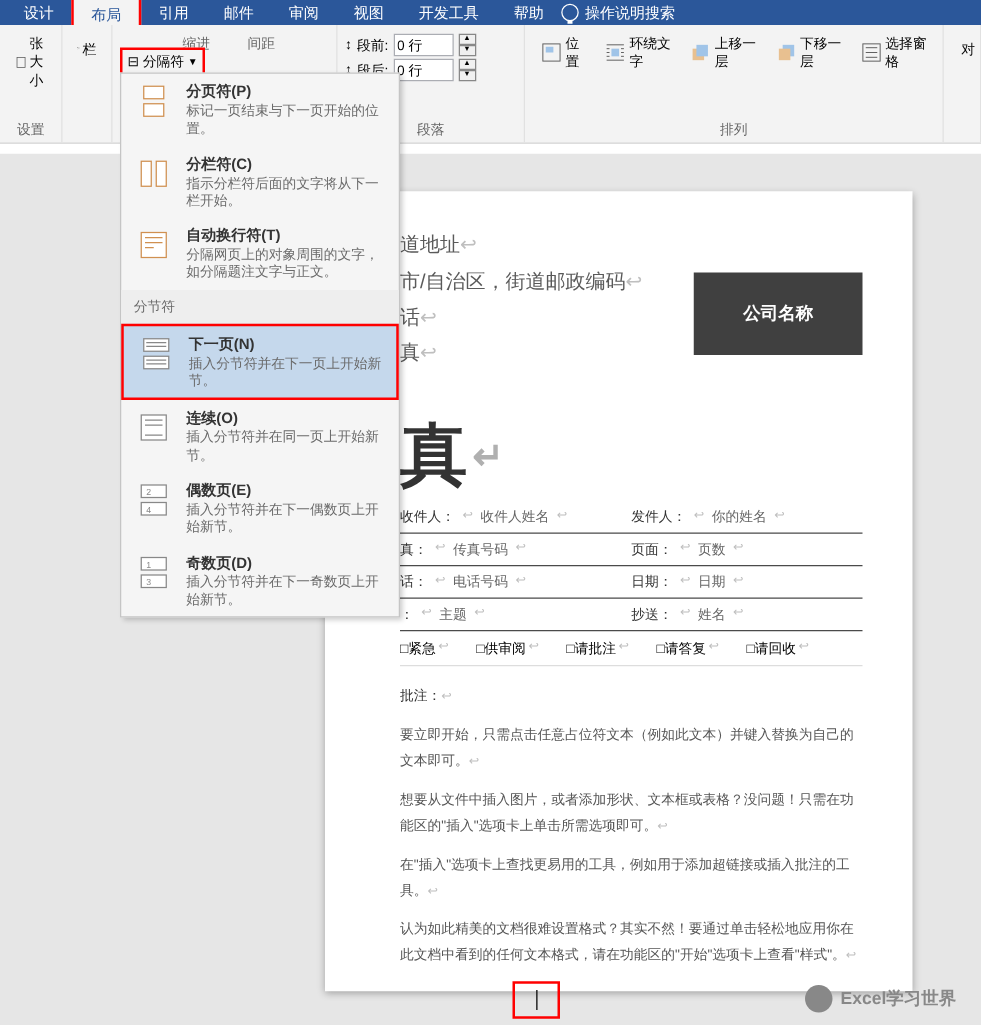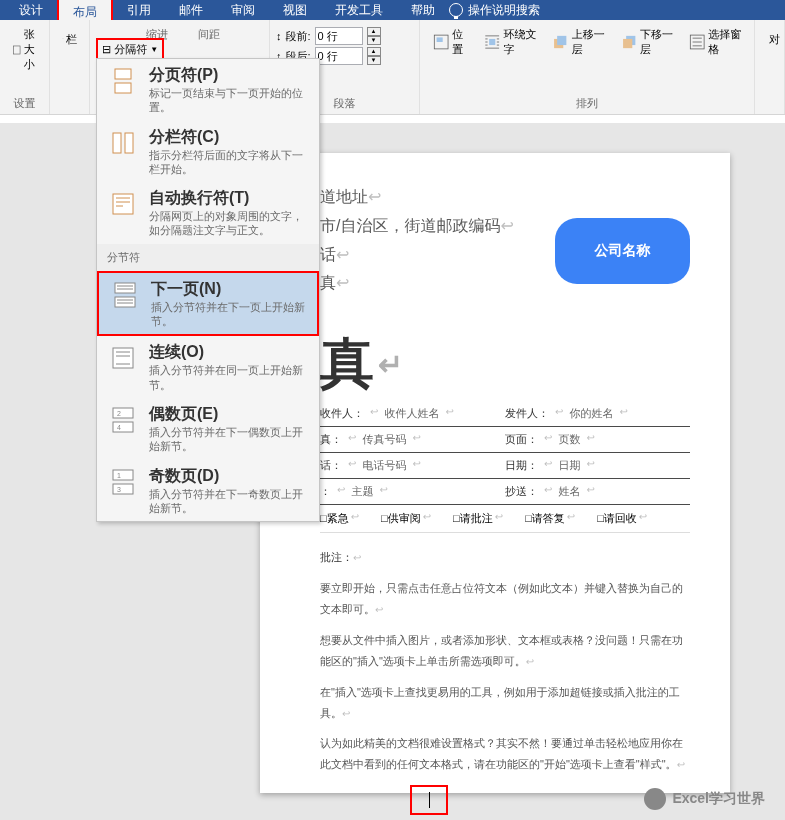--- a/index.html
+++ b/index.html
@@ -18,33 +18,33 @@
     .btn-col span { font-size: 11px; }
     .dropdown-small { border: 2px solid red; padding: 2px 4px; font-size: 11px; display: inline-flex; align-items: center; gap: 3px; background: #f3f3f3; position: absolute; top: 38px; left: 96px; z-index: 10; }
     .dropdown-small .chev { font-size: 8px; }
     .menu { position: absolute; top: 58px; left: 96px; width: 224px; background: #f5f5f5; border: 1px solid #c5c5c5; box-shadow: 2px 2px 4px rgba(0,0,0,0.2); z-index: 20; }
     .menu-header { padding: 6px 10px; font-size: 11px; color: #6a6a6a; background: #eeeeee; }
     .menu-item { display: flex; gap: 10px; padding: 6px 10px; cursor: pointer; }
     .menu-item.selected { background: #c5d8ec; border: 2px solid red; }
     .menu-icon { width: 32px; height: 32px; flex-shrink: 0; display: flex; align-items: center; justify-content: center; }
     .menu-icon svg { width: 28px; height: 28px; }
     .menu-text { flex: 1; }
-    .menu-title { font-size: 16px; font-weight: bold; color: #333; }
+    .menu-title { font-size: 12px; font-weight: bold; color: #333; }
     .menu-desc { font-size: 11px; color: #6a6a6a; line-height: 1.3; }
     .spacing-group { display: flex; flex-direction: column; gap: 2px; padding-top: 4px; }
     .spacing-row { display: flex; align-items: center; gap: 4px; font-size: 11px; }
     .spacing-row input { width: 48px; height: 18px; font-size: 11px; border: 1px solid #abadb3; text-align: left; padding: 0 2px; }
     .spinner { display: flex; flex-direction: column; }
     .spinner div { width: 14px; height: 9px; border: 1px solid #888; font-size: 6px; text-align: center; line-height: 7px; background: #f0f0f0; }
     .arrange-btns { display: flex; gap: 2px; }
     .page-area { position: absolute; top: 123px; left: 0; right: 0; bottom: 0; background: #e6e6e6; overflow: hidden; }
     .page { position: absolute; top: 30px; left: 260px; width: 470px; height: 640px; background: #fff; box-shadow: 0 2px 6px rgba(0,0,0,0.3); padding: 30px 40px 30px 60px; }
     .addr-block { font-size: 16px; color: #5a5a5a; line-height: 1.8; }
     .addr-block .mark { color: #bfbfbf; }
-    .company-box { position: absolute; top: 65px; right: 40px; width: 135px; height: 66px; background: #3b82f6; color: #fff; display: flex; align-items: center; justify-content: center; font-size: 14px; font-weight: bold; border-radius: 22px; }
+    .company-box { position: absolute; top: 65px; right: 40px; width: 135px; height: 66px; background: #404040; color: #fff; display: flex; align-items: center; justify-content: center; font-size: 14px; font-weight: bold; }
     .fax-title { font-size: 54px; font-weight: 900; color: #333; margin-top: 30px; display: flex; align-items: center; }
     .fax-title .cr { color: #b0b0b0; font-size: 30px; margin-left: 4px; }
     .form-row { display: flex; border-bottom: 1px solid #4a4a4a; padding: 5px 0; font-size: 11px; }
     .form-cell { display: flex; gap: 6px; }
     .form-label { font-weight: normal; color: #333; }
     .form-val { color: #666; }
     .mark2 { color: #bfbfbf; font-size: 10px; }
     .checkboxes { display: flex; gap: 22px; padding: 6px 0; font-size: 11px; border-bottom: 1px solid #ddd; }
     .cb { display: flex; gap: 2px; white-space: nowrap; }
     .notes { margin-top: 14px; font-size: 11px; color: #555; line-height: 1.9; }

